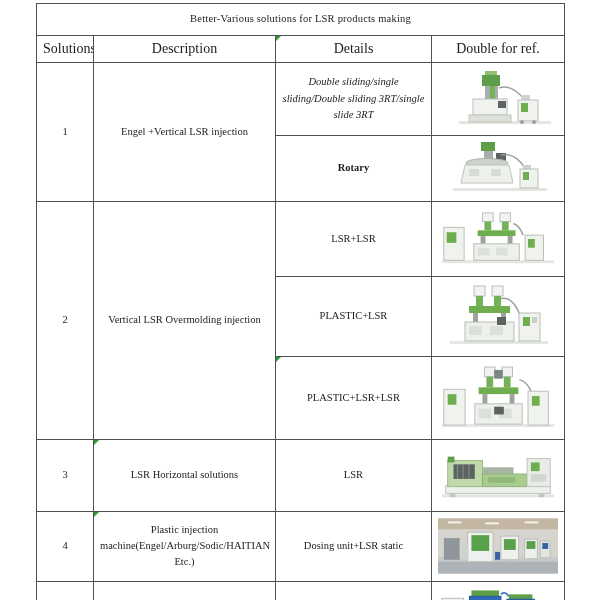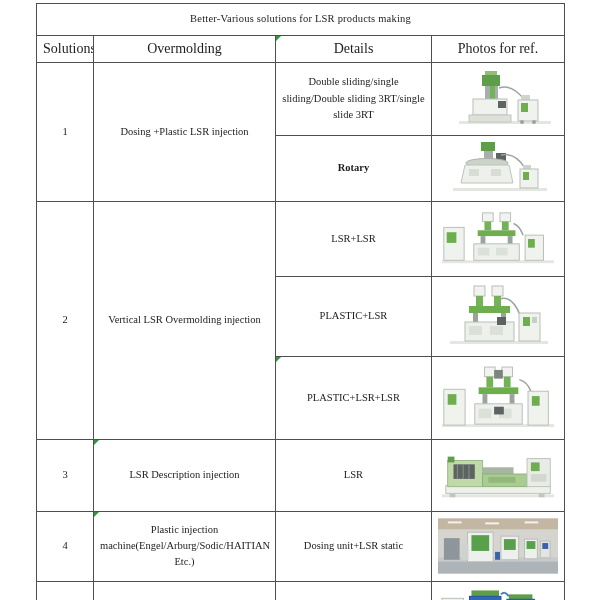--- a/index.html
+++ b/index.html
@@ -83,29 +83,29 @@
         <col class="col-photo">
     </colgroup>
 
     <tbody>
         <tr>
       <td colspan="4" class="title-cell">Better-Various solutions for LSR products making</td>
     </tr>
 
     <tr class="header-row">
       <th>Solutions</th>
-      <th>Overmolding</th>
+      <th>Description</th>
       <th class="gray-left-none"><span class="mark"></span><span>Details</span></th>
-      <th class="gray-left">Photos for ref.</th>
+      <th class="gray-left">Double for ref.</th>
     </tr>
 
     <tr>
       <td rowspan="2" style="height:129px;">1</td>
-      <td rowspan="2">Dosing +Plastic LSR injection</td>
-      <td style="height:68px;">Double sliding/single sliding/Double sliding 3RT/single slide 3RT</td>
+      <td rowspan="2">Engel +Vertical LSR injection</td>
+      <td style="height:68px;font-style:italic;">Double sliding/single sliding/Double sliding 3RT/single slide 3RT</td>
       <td class="photo-cell gray-left">
         <div class="photo-wrap" aria-label="vertical-lsr-injection-machine-with-dosing-unit">
           <svg width="118" height="58" viewBox="0 0 118 58">
             <rect x="20" y="51" width="92" height="3" fill="#e3e6e1"></rect>
             <rect x="46" y="1" width="12" height="5" fill="#8fbe75"></rect>
             <rect x="43" y="5" width="18" height="11" fill="#5f9e49"></rect>
             <rect x="46" y="16" width="13" height="13" fill="#a8aeab"></rect>
             <rect x="51" y="16" width="5" height="18" fill="#74b258"></rect>
             <rect x="34" y="29" width="34" height="16" fill="#f0f2ee" stroke="#b9beb7" stroke-width="1"></rect>
             <rect x="59" y="31" width="8" height="7" fill="#5c6361"></rect>
@@ -220,21 +220,21 @@
             <path d="M96 26 Q92 16 84 14" fill="none" stroke="#9aa39c" stroke-width="1.5"></path>
             <rect x="93" y="26" width="21" height="35" fill="#f0f2ee" stroke="#b9beb7" stroke-width="1"></rect>
             <rect x="97" y="31" width="8" height="10" fill="#6fae4e"></rect>
           </svg>
         </div>
       </td>
     </tr>
 
     <tr>
       <td style="height:67px;">3</td>
-      <td><span class="mark"></span><span>LSR Description injection</span></td>
+      <td><span class="mark"></span><span>LSR Horizontal solutions</span></td>
       <td>LSR</td>
       <td class="photo-cell gray-left">
         <div class="photo-wrap" aria-label="horizontal-lsr-injection-molding-machine">
           <svg width="124" height="54" viewBox="0 0 124 54">
             <rect x="4" y="47" width="116" height="3" fill="#e3e6e1"></rect>
             <rect x="8" y="38" width="108" height="8" fill="#eef0ec" stroke="#bec3bc" stroke-width="1"></rect>
             <rect x="10" y="12" width="36" height="27" fill="#bfd9a8" stroke="#9cb988" stroke-width="1"></rect>
             <rect x="16" y="16" width="22" height="15" fill="#5c6361"></rect>
             <line x1="20" y1="16" x2="20" y2="31" stroke="#8a918d" stroke-width="1"></line>
             <line x1="26" y1="16" x2="26" y2="31" stroke="#8a918d" stroke-width="1"></line>

